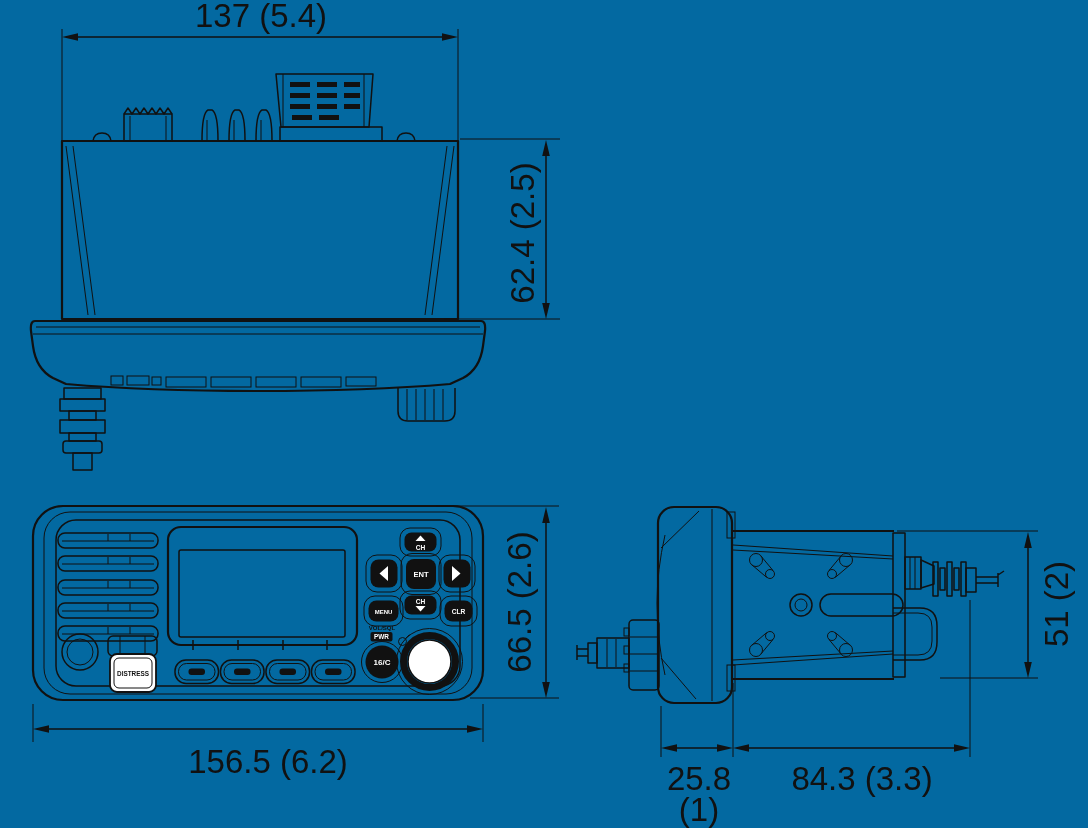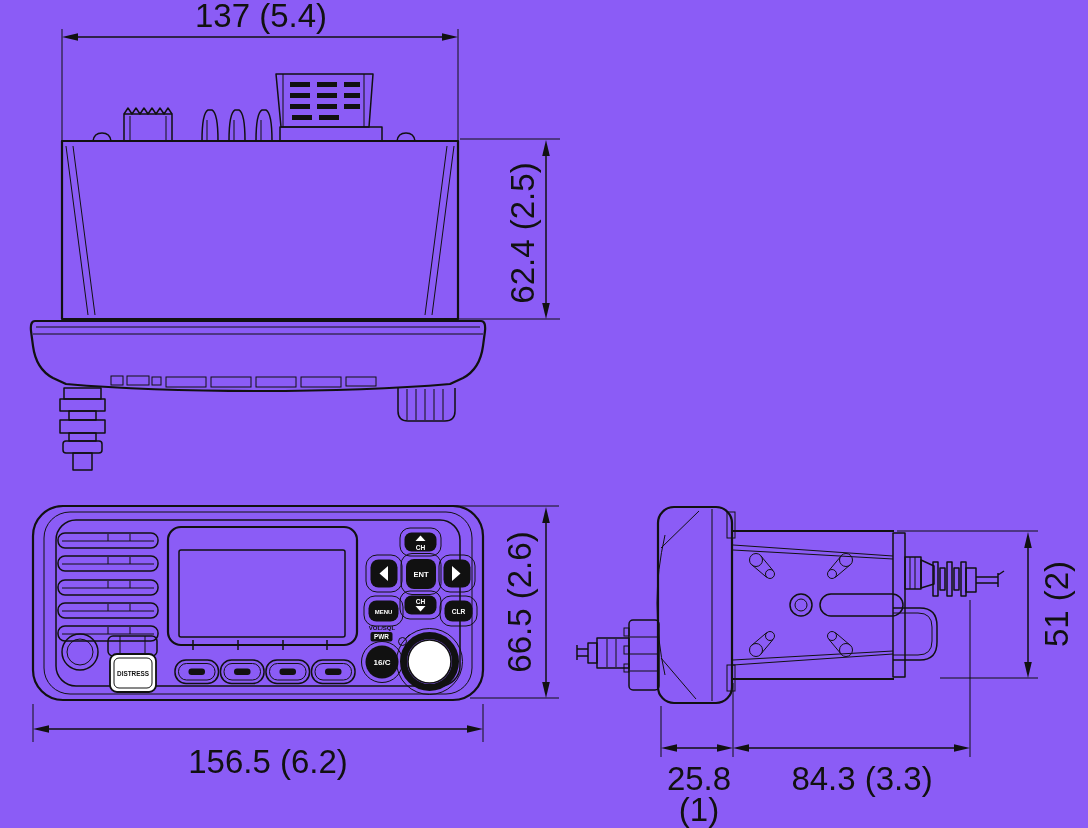--- a/index.html
+++ b/index.html
@@ -1,16 +1,16 @@
 <!DOCTYPE html>
 <html><head>
 <meta charset="utf-8">
 <style>
   html,body{margin:0;padding:0;background:#fff;}
-  #stage{width:1088px;height:828px;background:#8b5cf6;position:relative;overflow:hidden;}
+  #stage{width:1088px;height:828px;background:#0369a1;position:relative;overflow:hidden;}
   svg{display:block;}
   .ln{stroke:#111;stroke-width:1.5;fill:none;stroke-linejoin:round;}
   .ln2{stroke:#111;stroke-width:2.2;fill:none;stroke-linejoin:round;}
   .thin{stroke:#111;stroke-width:1;fill:none;}
   .blk{fill:#111;stroke:none;}
   .whtfill{fill:#fff;stroke:#111;}
   text.dim{font-family:"Liberation Sans",sans-serif;font-size:33px;fill:#111;}
   text.lblw{font-family:"Liberation Sans",sans-serif;font-weight:bold;fill:#fff;}
   text.lblb{font-family:"Liberation Sans",sans-serif;font-weight:bold;fill:#111;}
 </style>

